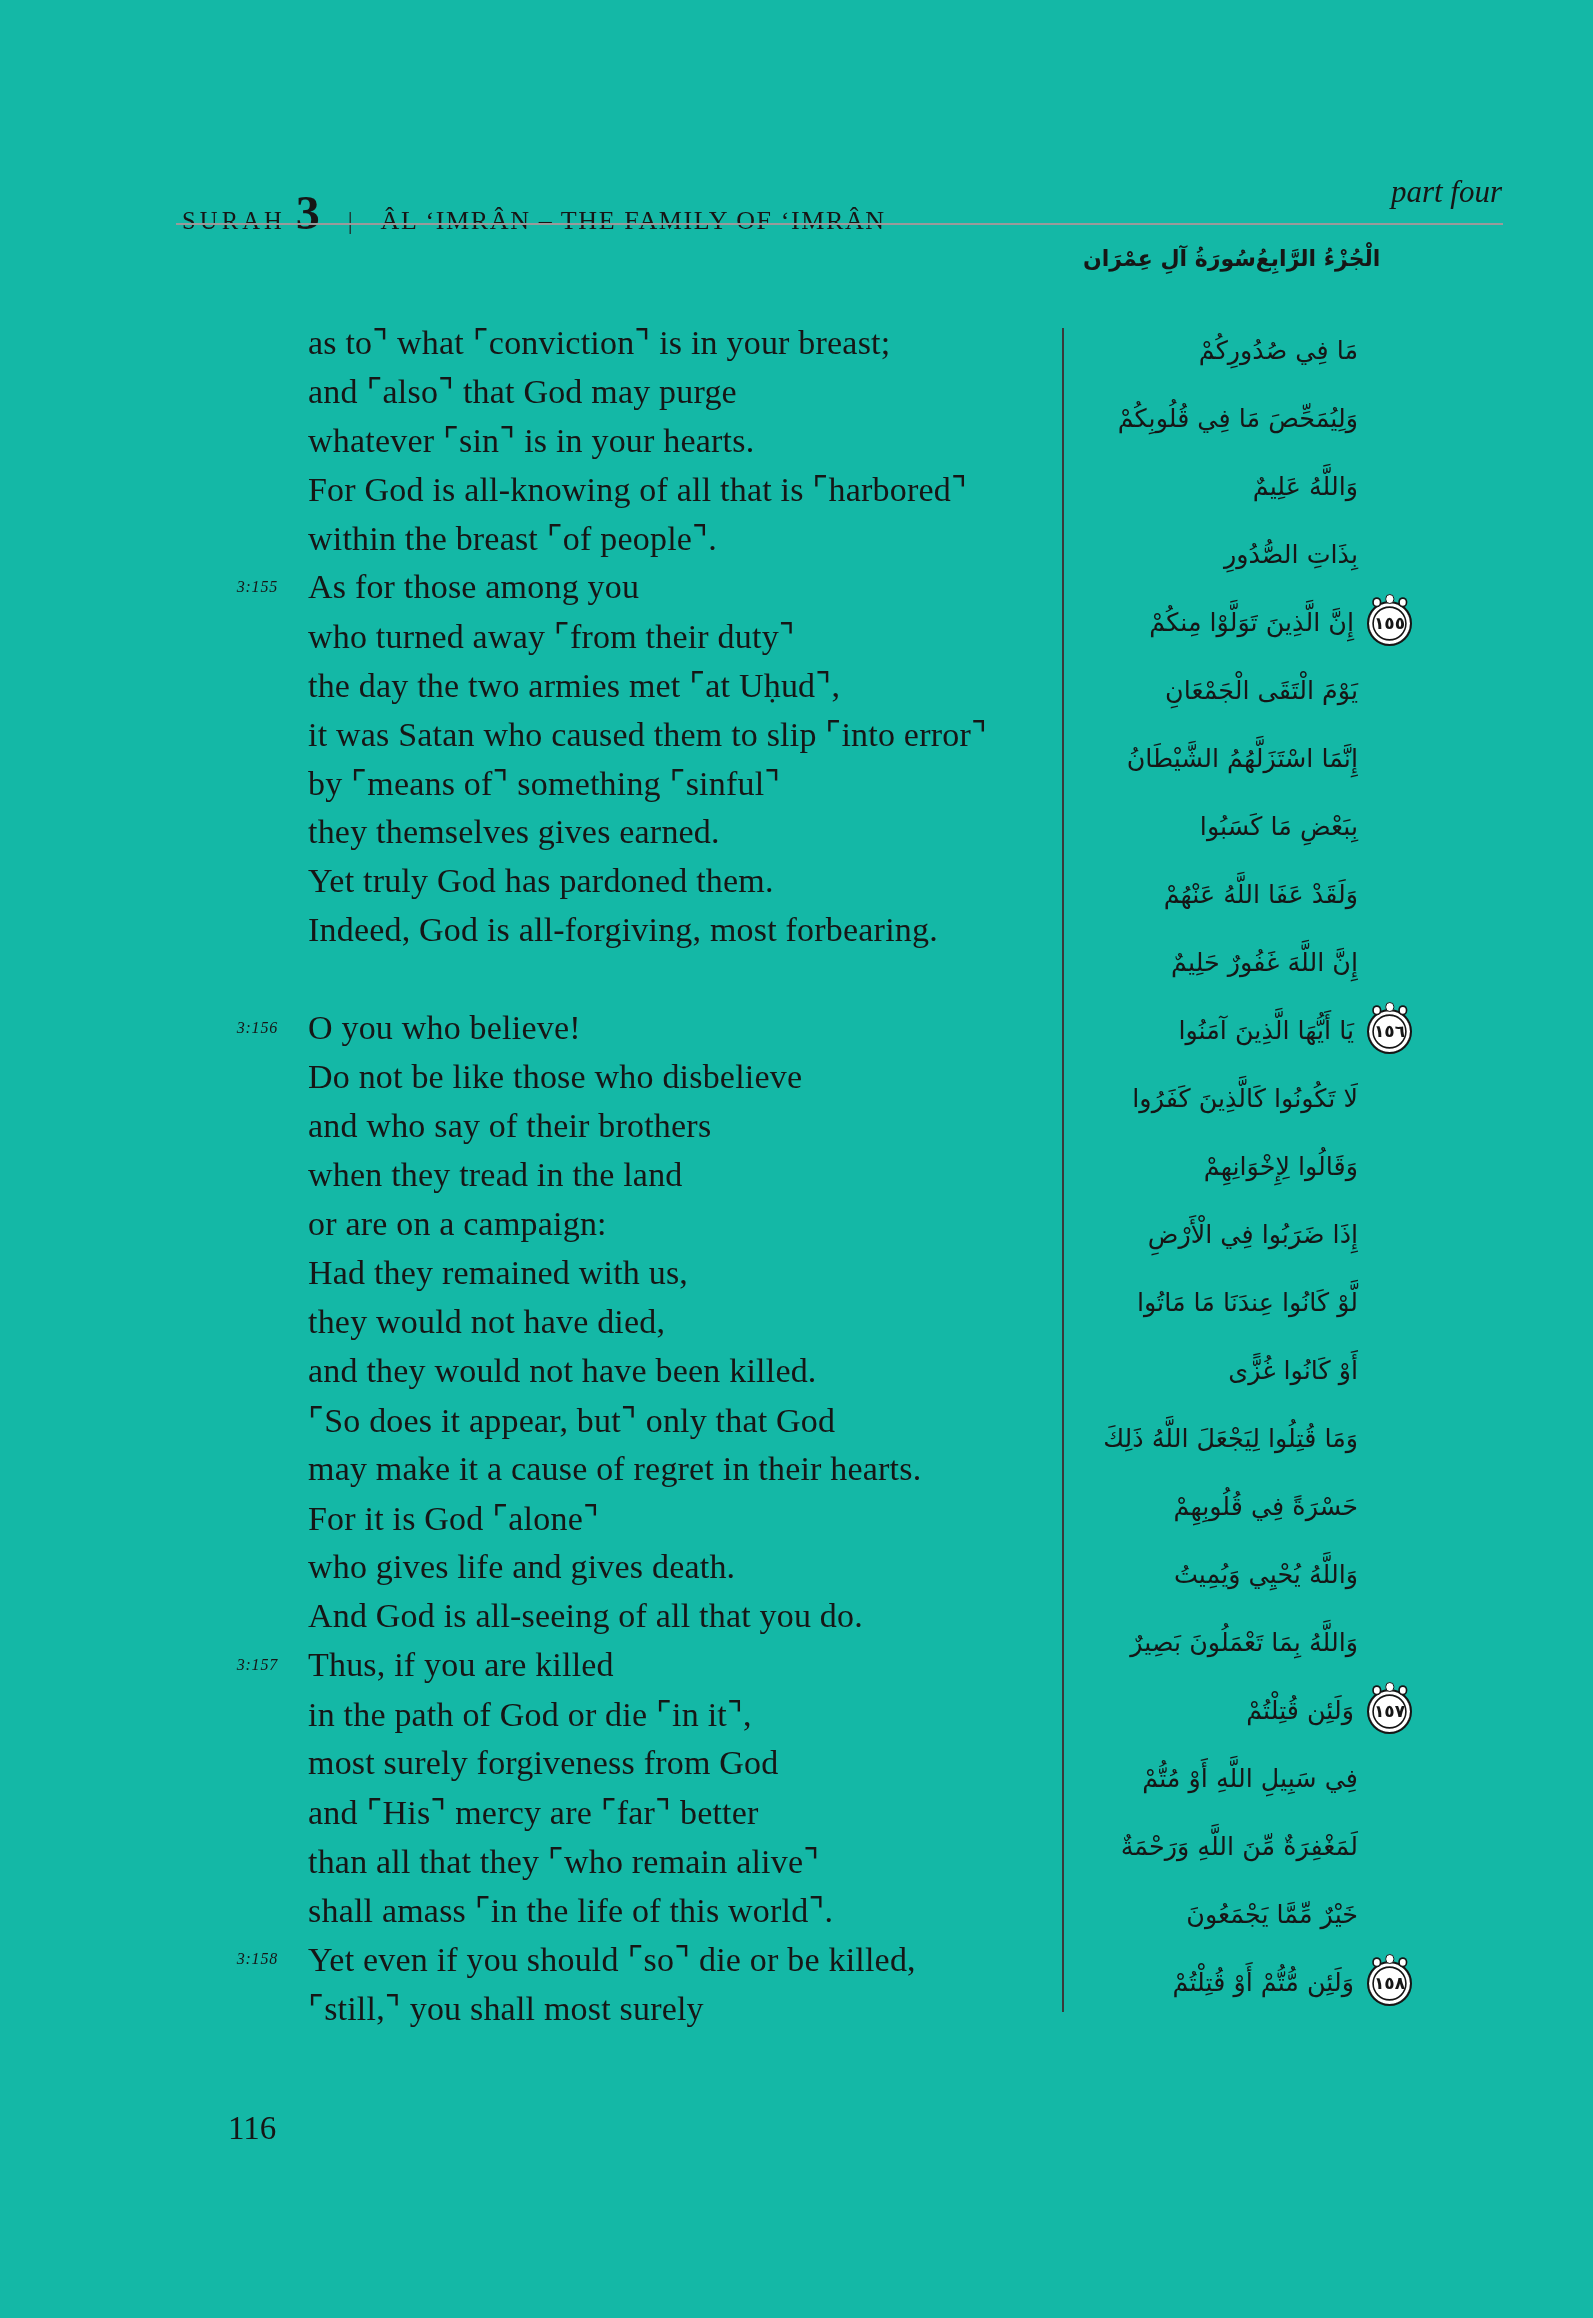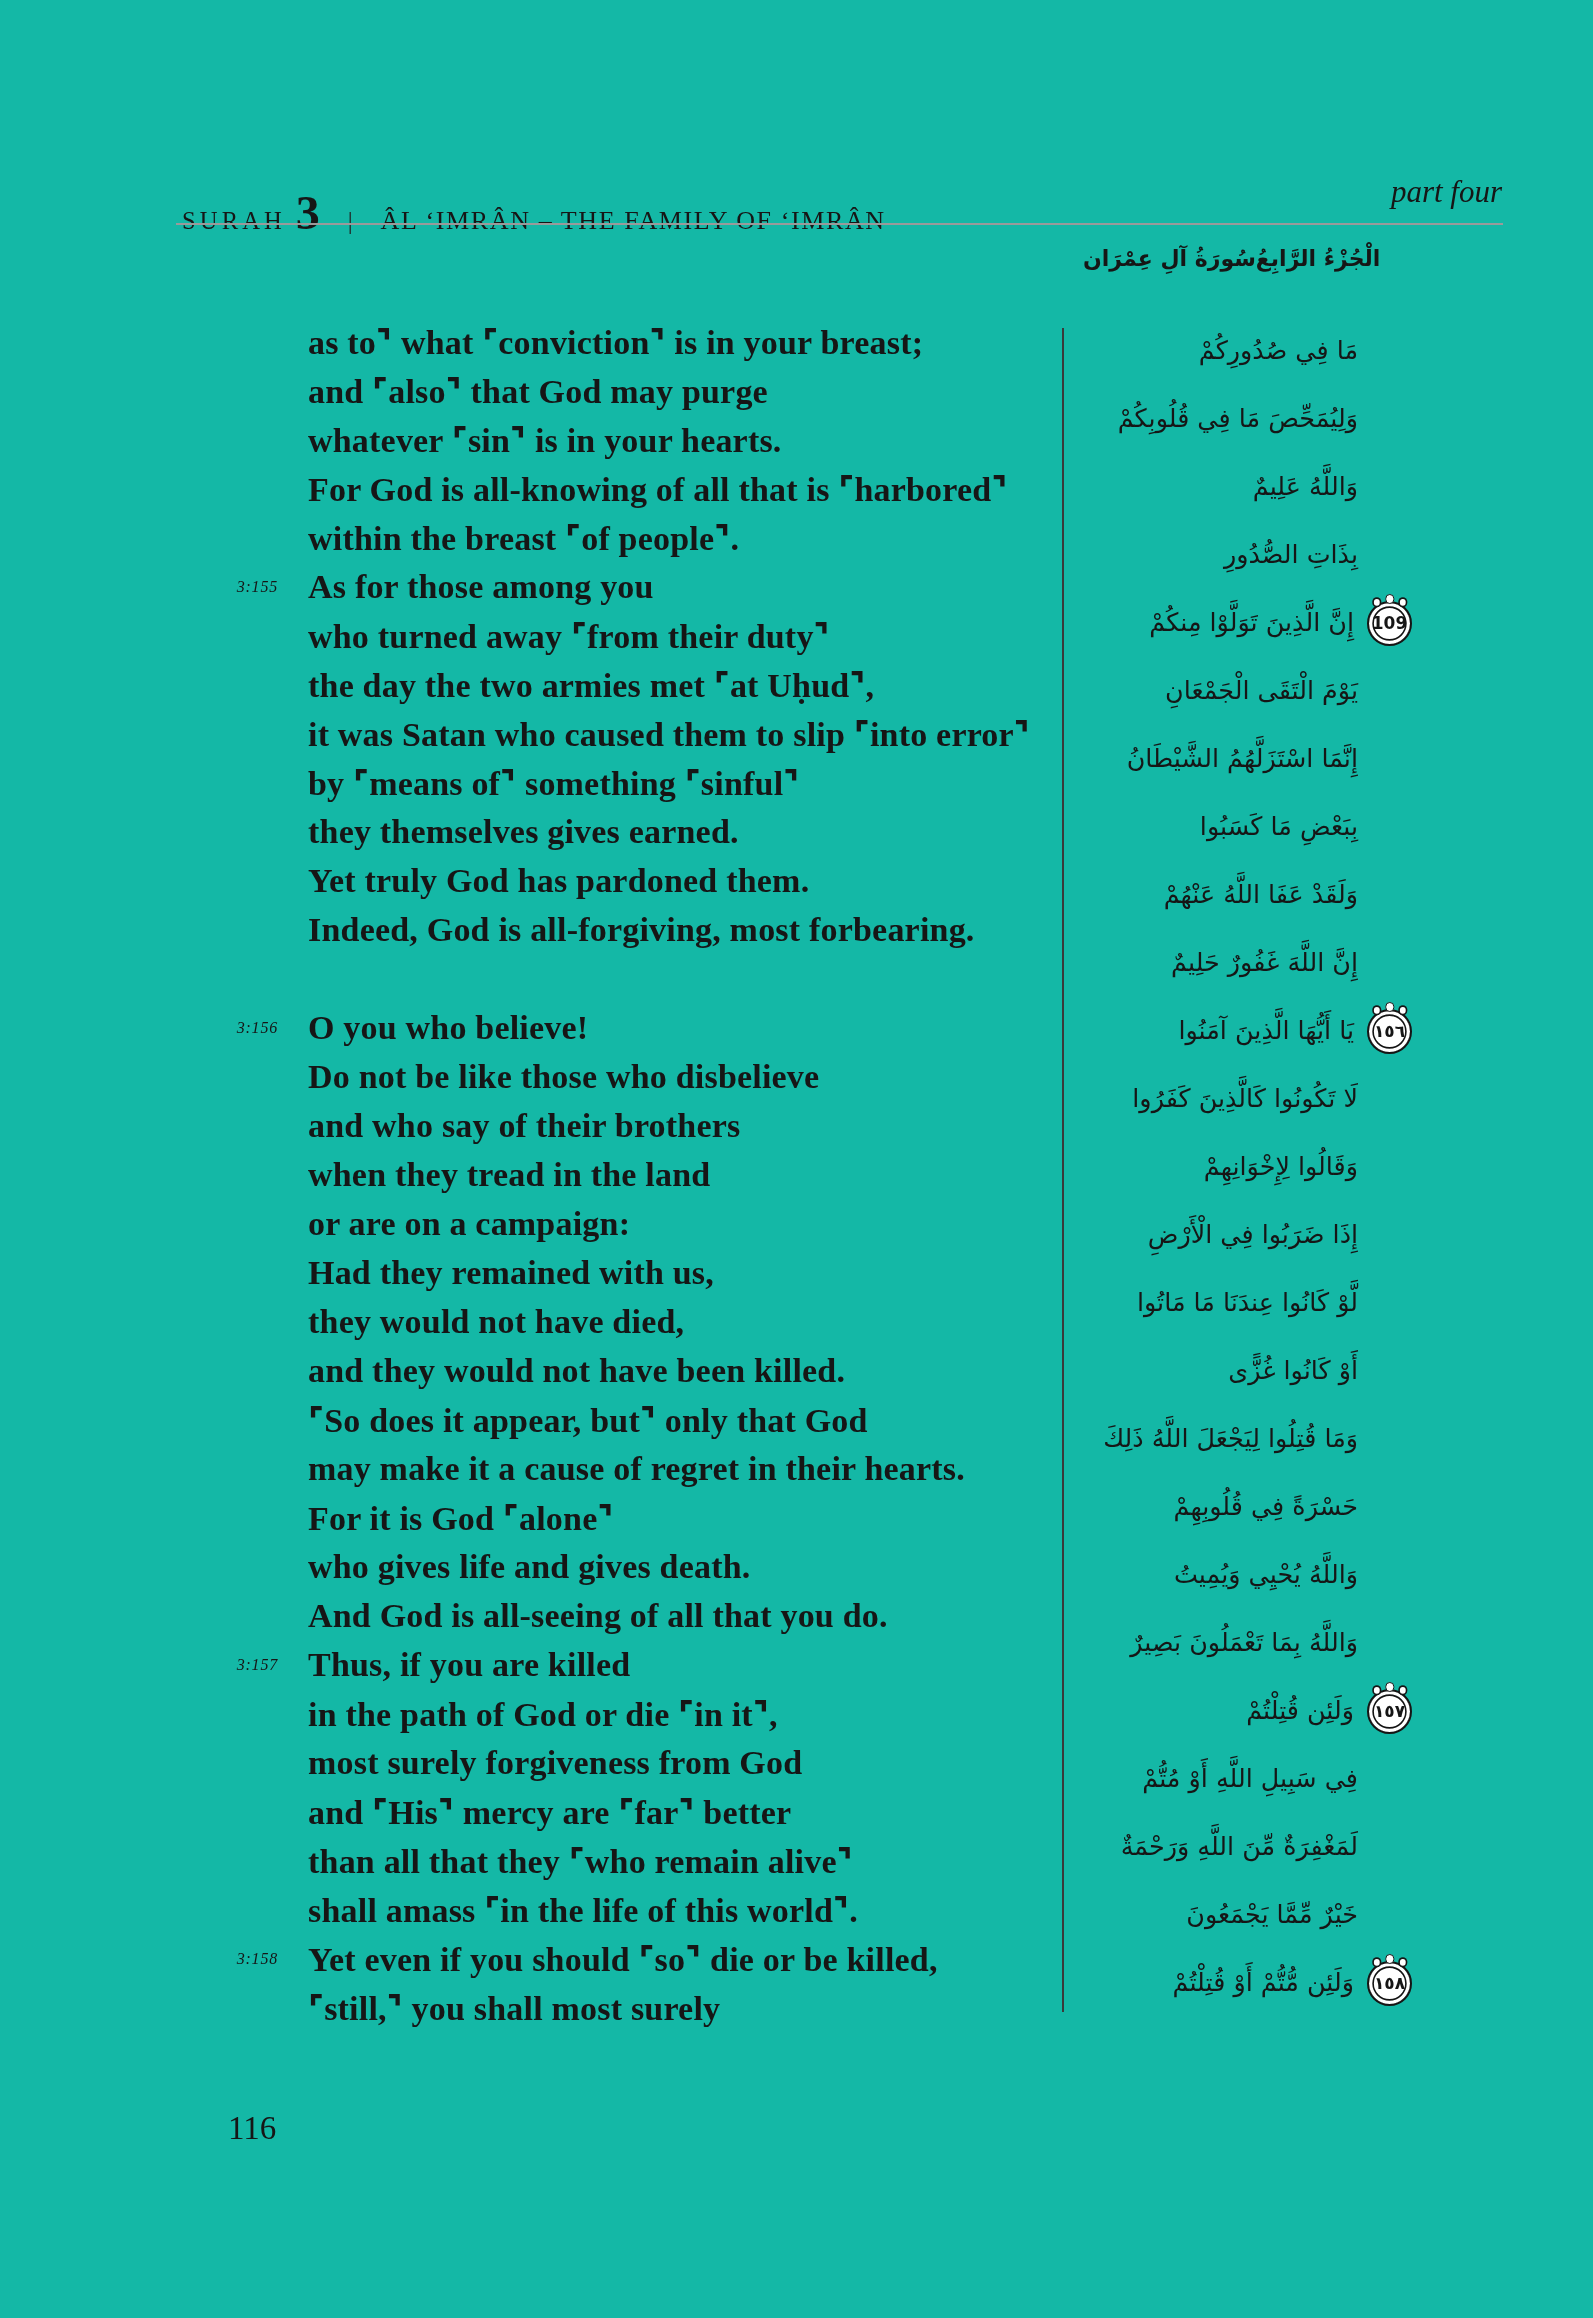--- a/index.html
+++ b/index.html
@@ -46,21 +46,21 @@
 
   
   .translation-col {
     position:absolute; left:308px; top:317px;
   }
   .eline {
     position:relative; height:49px;
     display:flex; align-items:center; white-space:nowrap;
   }
   .eline.gap { margin-top:49px; }
-  .etext { font-size:34px; letter-spacing:0.2px;font-weight:bold; }
+  .etext { font-size:34px; letter-spacing:0.2px; }
   .vref {
     position:absolute; right:100%; margin-right:30px;
     font-size:16px; letter-spacing:0.8px;font-style:italic;
   }
 
   
   .arabic-col {
     position:absolute; right:182px; top:317px; width:389px;
     direction:rtl;
     font-family:"DejaVu Sans",sans-serif;
@@ -232,21 +232,21 @@
       <div class="aline">
         <span class="atext">وَلِيُمَحِّصَ مَا فِي قُلُوبِكُمْ</span>
       </div>
       <div class="aline">
         <span class="atext">وَاللَّهُ عَلِيمٌ</span>
       </div>
       <div class="aline">
         <span class="atext">بِذَاتِ الصُّدُورِ</span>
       </div>
       <div class="aline has-med">
-        <span class="medallion">109</span>
+        <span class="medallion">١٥٥</span>
         <span class="atext">إِنَّ الَّذِينَ تَوَلَّوْا مِنكُمْ</span>
       </div>
       <div class="aline">
         <span class="atext">يَوْمَ الْتَقَى الْجَمْعَانِ</span>
       </div>
       <div class="aline">
         <span class="atext">إِنَّمَا اسْتَزَلَّهُمُ الشَّيْطَانُ</span>
       </div>
       <div class="aline">
         <span class="atext">بِبَعْضِ مَا كَسَبُوا</span>

